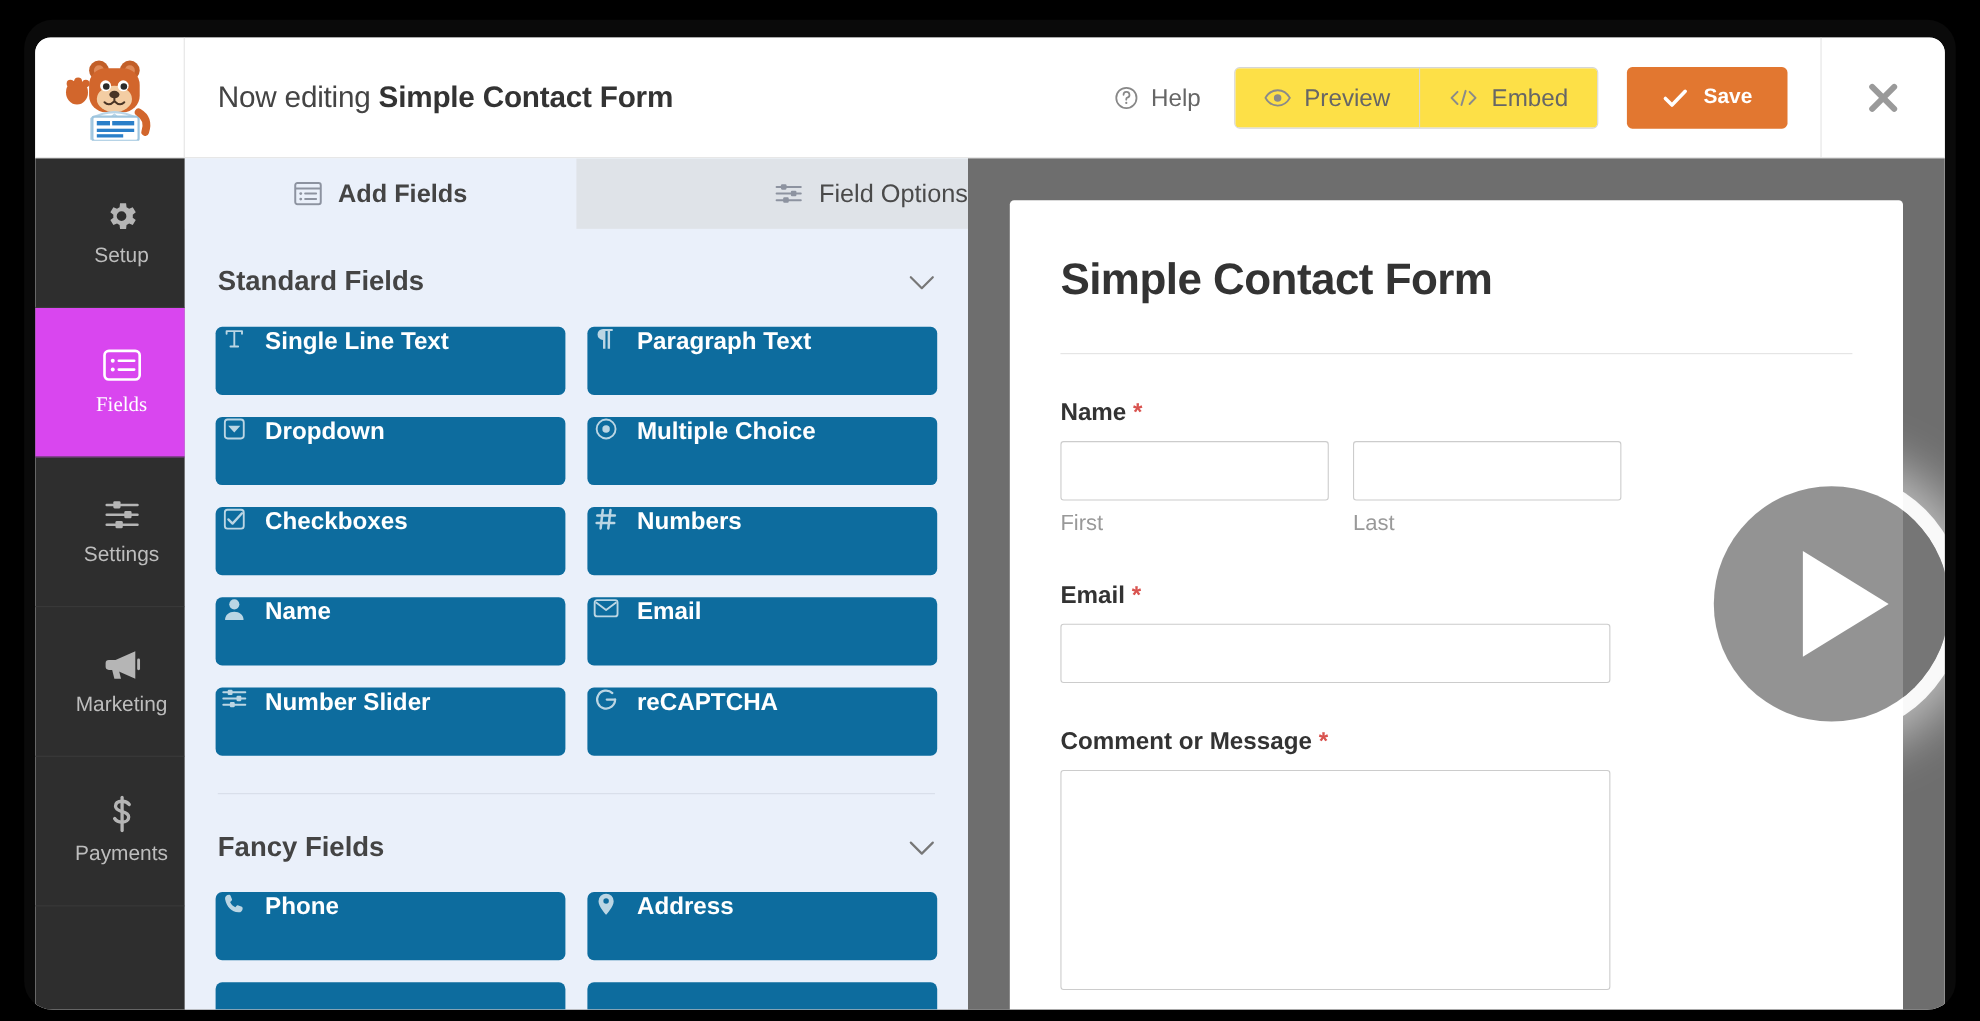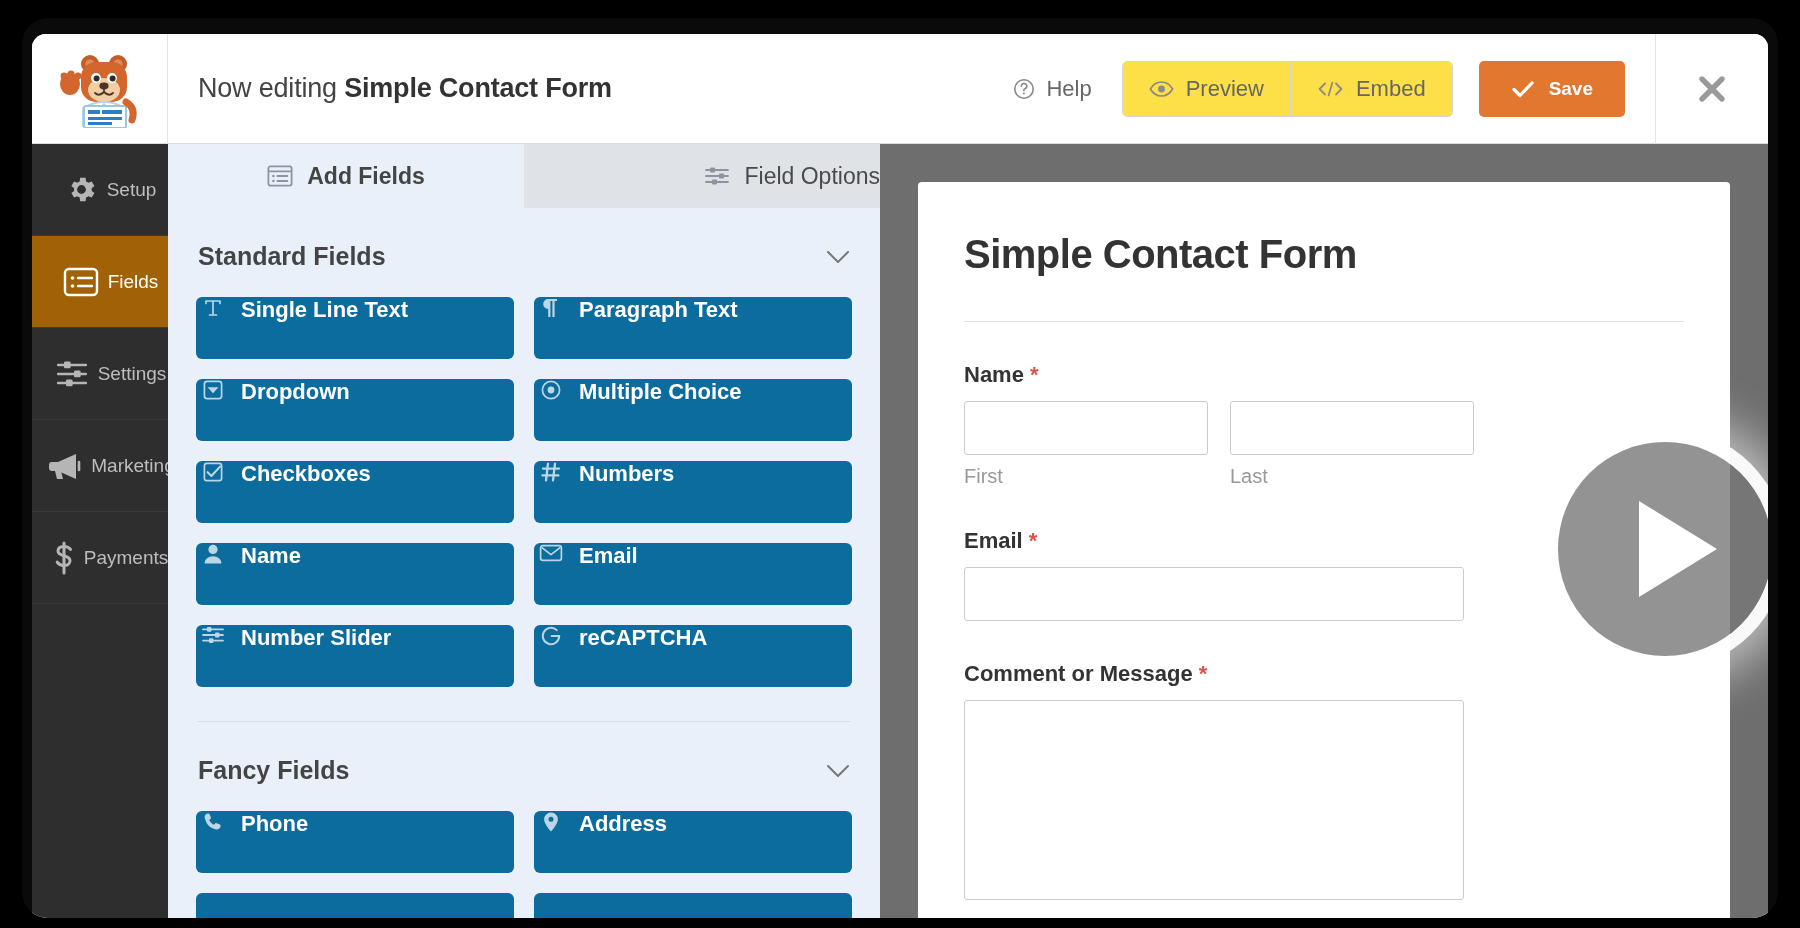--- a/index.html
+++ b/index.html
@@ -95,28 +95,28 @@
     width: 100%; height: 774px;
     display: flex;
   }
 
   
   #sidebar {
     width: 136px; flex: none;
     background: #2e2e2e;
   }
   .sidebar-item {
-    height: 92px;
-    display: flex; 
+    height: 136px;
+    display: flex; flex-direction: column;
     align-items: center; justify-content: center;
     gap: 9px; cursor: pointer;
     border-bottom: 1px solid #3a3a3a;
     color: #bdbdbd; font-size: 19px; padding-left: 21px;
   }
-  .sidebar-item.active { background: #a16207; color: #fff; }
+  .sidebar-item.active { background: #d946ef; color: #fff; font-family: Liberation Serif, serif; }
   .sidebar-item .sb-icon { height: 34px; display: flex; align-items: center; }
 
   
   #fields-panel {
     width: 712px; flex: none;
     background: #eaf0fa;
     display: flex; flex-direction: column;
     overflow: hidden;
     position: relative;
   }

